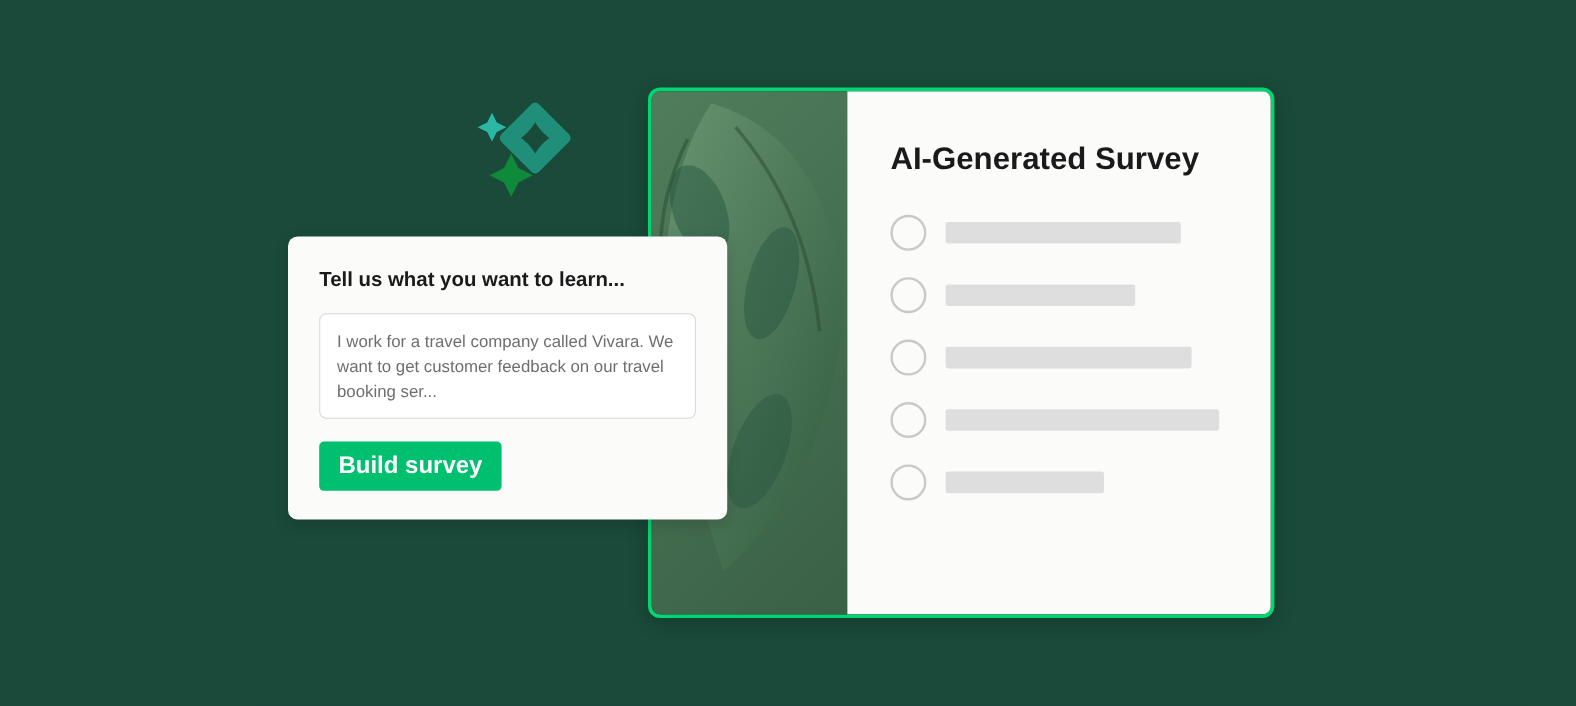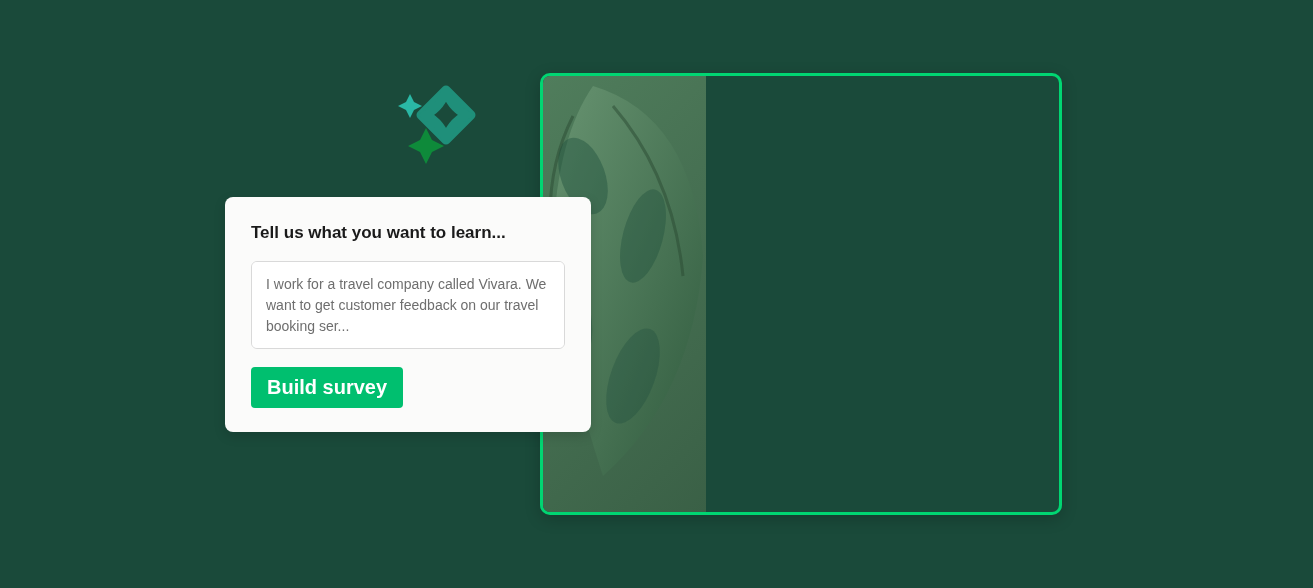--- a/index.html
+++ b/index.html
@@ -17,21 +17,21 @@
       position: absolute;
       left: 396px;
       top: 82px;
       width: 90px;
       height: 90px;
     }
     
     
     .input-card {
       position: absolute;
-      left: 225px;
+      left: 240px;
       top: 197px;
       width: 366px;
       background: #fbfbfa;
       border-radius: 8px;
       padding: 26px 26px 24px 26px;
       box-shadow: 0 4px 12px rgba(0,0,0,0.15);
       z-index: 10;
     }
     .input-card h2 {
       font-size: 17px;
@@ -153,13 +153,36 @@
 
       <path d="M 80 30 Q 180 60 190 200 Q 180 340 90 420 Q 50 300 40 180 Q 45 80 80 30 Z" fill="url(#leafg)" opacity="0.9"></path>
       <path d="M 60 60 Q 20 140 50 240" stroke="#2a4a32" stroke-width="3" fill="none" opacity="0.5"></path>
       <path d="M 100 50 Q 160 120 170 220" stroke="#2a4a32" stroke-width="3" fill="none" opacity="0.5"></path>
       <ellipse cx="70" cy="120" rx="22" ry="40" fill="#1a4a3a" opacity="0.4" transform="rotate(-20 70 120)"></ellipse>
       <ellipse cx="130" cy="180" rx="20" ry="48" fill="#1a4a3a" opacity="0.35" transform="rotate(15 130 180)"></ellipse>
       <ellipse cx="60" cy="260" rx="18" ry="44" fill="#1a4a3a" opacity="0.35" transform="rotate(-10 60 260)"></ellipse>
       <ellipse cx="120" cy="320" rx="22" ry="50" fill="#1a4a3a" opacity="0.3" transform="rotate(20 120 320)"></ellipse>
     </svg>
   </div>
+  <div class="survey-content">
+    <h2>AI-Generated Survey</h2>
+    <div class="option-row">
+      <div class="radio-circle"></div>
+      <div class="placeholder-bar" style="width:196px"></div>
+    </div>
+    <div class="option-row">
+      <div class="radio-circle"></div>
+      <div class="placeholder-bar" style="width:158px"></div>
+    </div>
+    <div class="option-row">
+      <div class="radio-circle"></div>
+      <div class="placeholder-bar" style="width:205px"></div>
+    </div>
+    <div class="option-row">
+      <div class="radio-circle"></div>
+      <div class="placeholder-bar" style="width:228px"></div>
+    </div>
+    <div class="option-row">
+      <div class="radio-circle"></div>
+      <div class="placeholder-bar" style="width:132px"></div>
+    </div>
+  </div>
 </div>
 
 </body></html>

